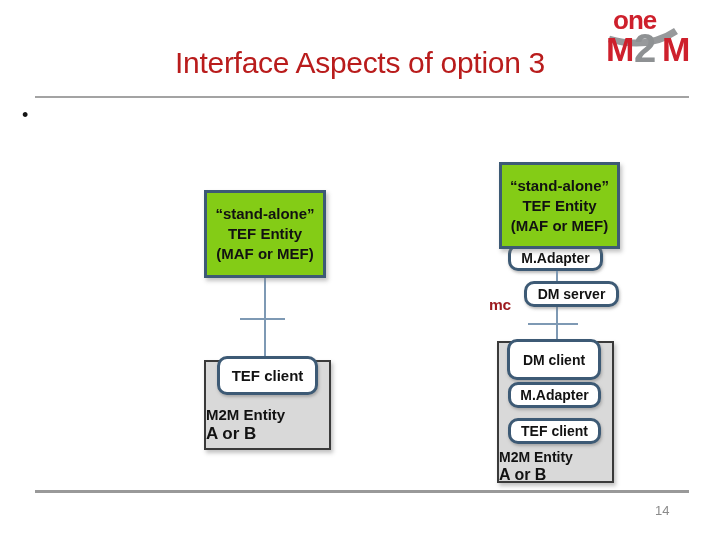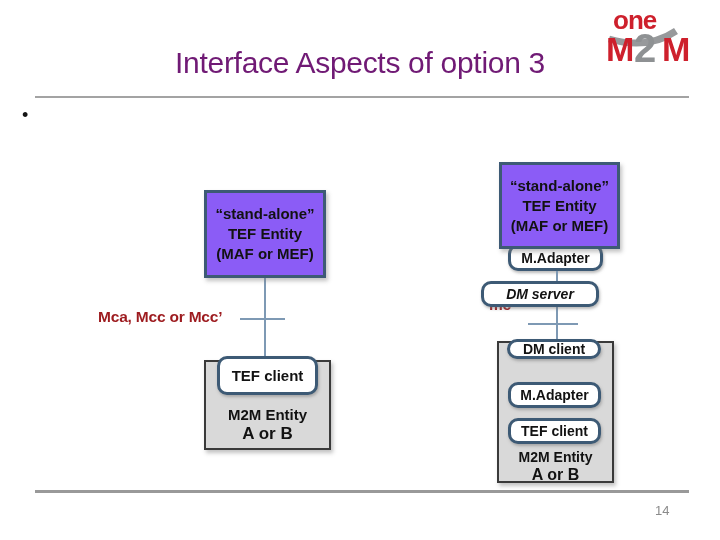--- a/index.html
+++ b/index.html
@@ -5,80 +5,80 @@
   html,body { margin:0; padding:0; background:#fff; }
   #stage {
     position:relative; width:720px; height:540px; background:#ffffff;
     font-family:"Liberation Sans", sans-serif; overflow:hidden;
   }
   #stage * { box-sizing:border-box; }
 
   
   .slide-title {
     position:absolute; top:46px; left:0; width:100%; text-align:center;
-    font-size:30px; color:#701a75; letter-spacing:-0.3px;
+    font-size:30px; color:#b91c1c; letter-spacing:-0.3px;
   }
   .divider { position:absolute; left:35px; width:654px; background:#A3A3A3; }
   .divider.top { top:96px; height:2px; }
   .divider.bottom { top:490px; height:3px; background:#999999; }
 
   .bullet-row {
     position:absolute; left:22px; top:102px; width:692px;
     font-size:22px; color:#141414; letter-spacing:-0.3px;
     display:flex; align-items:flex-start;
   }
   .bullet-marker { font-size:18px; margin:3px 16px 0 0; }
 
   
   .logo { position:absolute; left:606px; top:5px; width:95px; height:60px; }
 
   
   .solid-box {
-    position:absolute; border:3px solid #3D5A75; background:#8b5cf6;
+    position:absolute; border:3px solid #3D5A75; background:#84cc16;
     box-shadow:2px 3px 4px rgba(125,125,125,.45);
     display:flex; flex-direction:column; justify-content:center; align-items:center;
     font-weight:bold; font-size:15px; line-height:20px; color:#121212; text-align:center;
     z-index:2;
   }
   .pill {
     position:absolute; border:3px solid #3D5A75; border-radius:10px; background:#ffffff;
     display:flex; align-items:center; justify-content:center;
     font-weight:bold; color:#121212; box-shadow:1px 2px 3px rgba(120,120,120,.5);
     z-index:3;
   }
   .pill.behind { z-index:1; }
   .entity-box {
     position:absolute; background:#D9D9D9; border:2px solid #3A3A3A;
     box-shadow:2px 3px 4px rgba(120,120,120,.45); z-index:2;
   }
-  .entity-label { position:absolute; left:0; width:100%; text-align:center; font-weight:bold; color:#121212; }
+  .entity-label { position:absolute; left:0; width:100%; text-align:left; font-weight:bold; color:#121212; }
   .vline { position:absolute; width:1.5px; background:#7E99B4; z-index:1; }
   .hline { position:absolute; height:1.5px; background:#7E99B4; z-index:1; }
   .iface-label { position:absolute; font-weight:bold; font-size:15.5px; color:#9D1B1F; letter-spacing:-0.2px; }
 
   
   #box-l-entity { left:204px; top:190px; width:122px; height:88px; }
   #vline-l      { left:264px; top:278px; height:80px; }
   #cross-l      { left:240px; top:318px; width:45px; }
   #lbl-l        { left:98px;  top:308px; }
   #gray-l       { left:204px; top:360px; width:127px; height:90px; }
   #pill-l-tef   { left:217px; top:356px; width:101px; height:39px; font-size:15px; }
   #gray-l .l1   { top:44px; font-size:15px; }
   #gray-l .l2   { top:62px; font-size:17px; }
 
   
   #box-r-entity { left:499px; top:162px; width:121px; height:87px; }
   #pill-r-mad1  { left:508px; top:244px; width:95px; height:27px; font-size:14px; }
   #vline-r1     { left:556px; top:271px; height:11px; }
-  #pill-r-dms   { left:481px; top:281px; width:118px; height:26px; font-size:14px;font-style:italic; }
+  #pill-r-dms   { left:524px; top:281px; width:95px; height:26px; font-size:14px; }
   #vline-r2     { left:556px; top:307px; height:35px; }
   #cross-r      { left:528px; top:323px; width:50px; }
   #lbl-r        { left:489px; top:296px; }
   #gray-r       { left:497px; top:341px; width:117px; height:142px; }
-  #pill-r-dmc   { left:507px; top:339px; width:94px; height:20px; font-size:14px; }
+  #pill-r-dmc   { left:507px; top:339px; width:94px; height:41px; font-size:14px; }
   #pill-r-mad2  { left:508px; top:382px; width:93px; height:26px; font-size:14px; }
   #pill-r-tef   { left:508px; top:418px; width:93px; height:26px; font-size:14px; }
   #gray-r .l1   { top:106px; font-size:14px; }
   #gray-r .l2   { top:123px; font-size:16px; }
 
   .page-number { position:absolute; left:655px; top:503px; width:36px; text-align:left;
                  font-size:13px; color:#8B8B8B; }
 </style>
 </head>
 <body>
@@ -101,21 +101,20 @@
   </div>
 
   <div class="solid-box" id="box-l-entity">
     <span>“stand-alone”</span>
     <span>TEF Entity</span>
     <span>(MAF or MEF)</span>
   </div>
 
   <div class="vline" id="vline-l"></div>
   <div class="hline" id="cross-l"></div>
-  <div class="iface-label" id="lbl-l">Mca, Mcc or Mcc’</div>
 
   <div class="entity-box" id="gray-l">
     <div class="entity-label l1">M2M Entity</div>
     <div class="entity-label l2">A or B</div>
   </div>
   <div class="pill" id="pill-l-tef">TEF client</div>
 
   <div class="solid-box" id="box-r-entity">
     <span>“stand-alone”</span>
     <span>TEF Entity</span>

